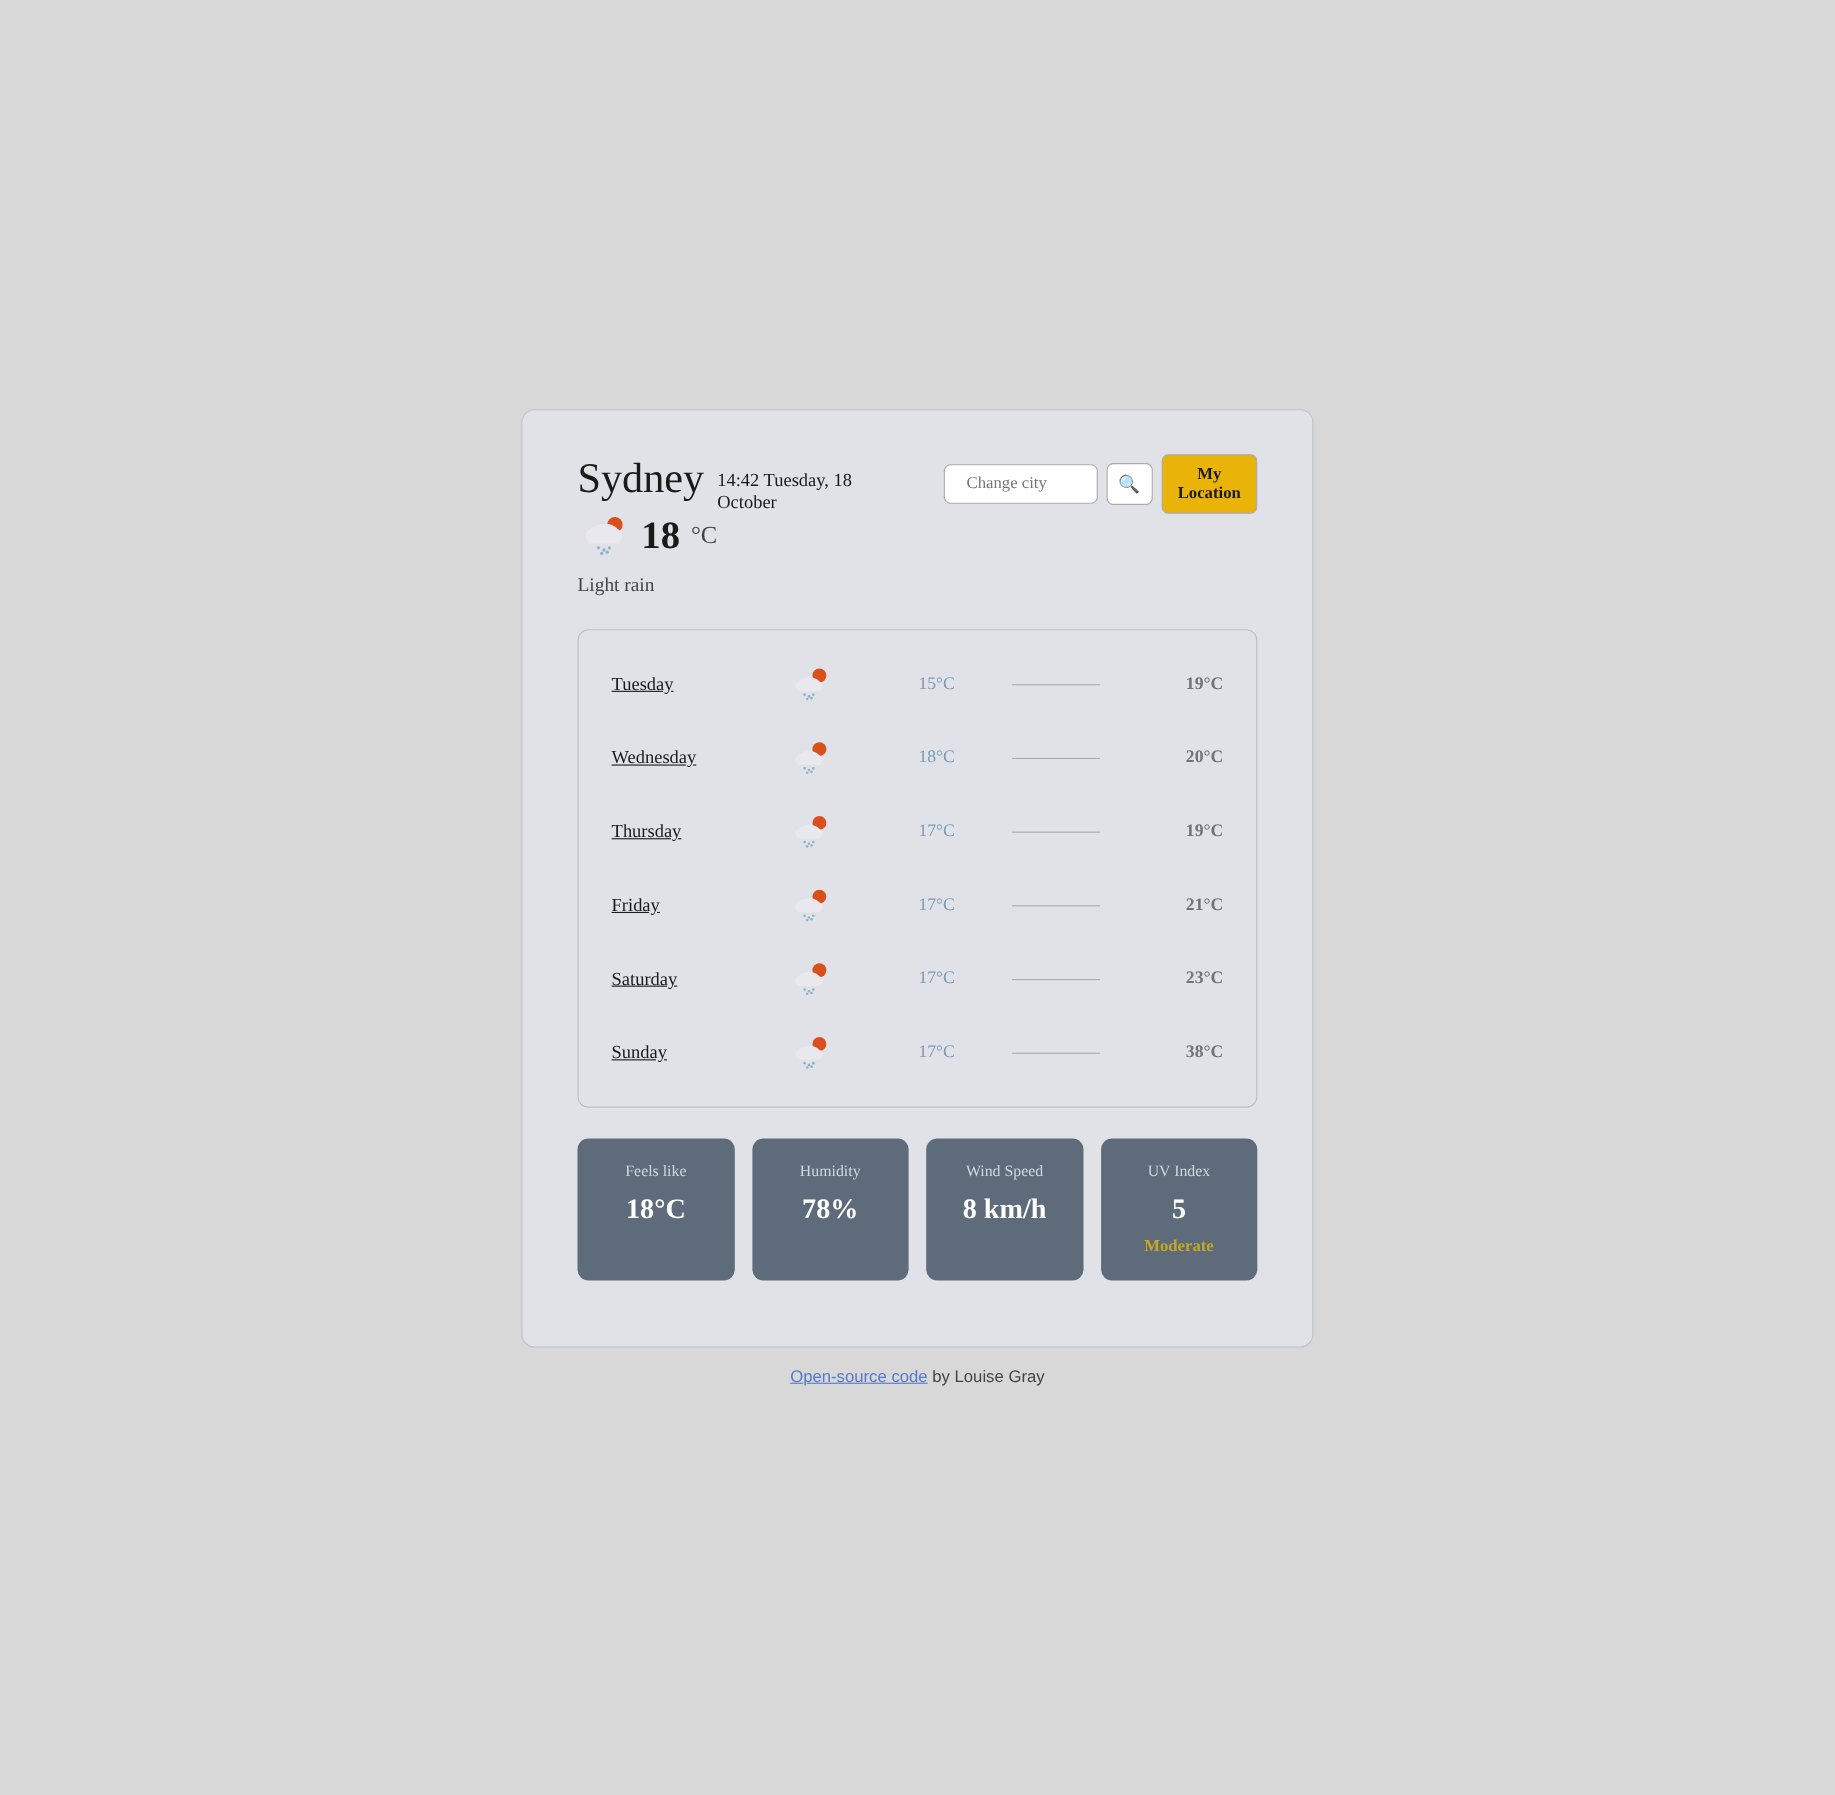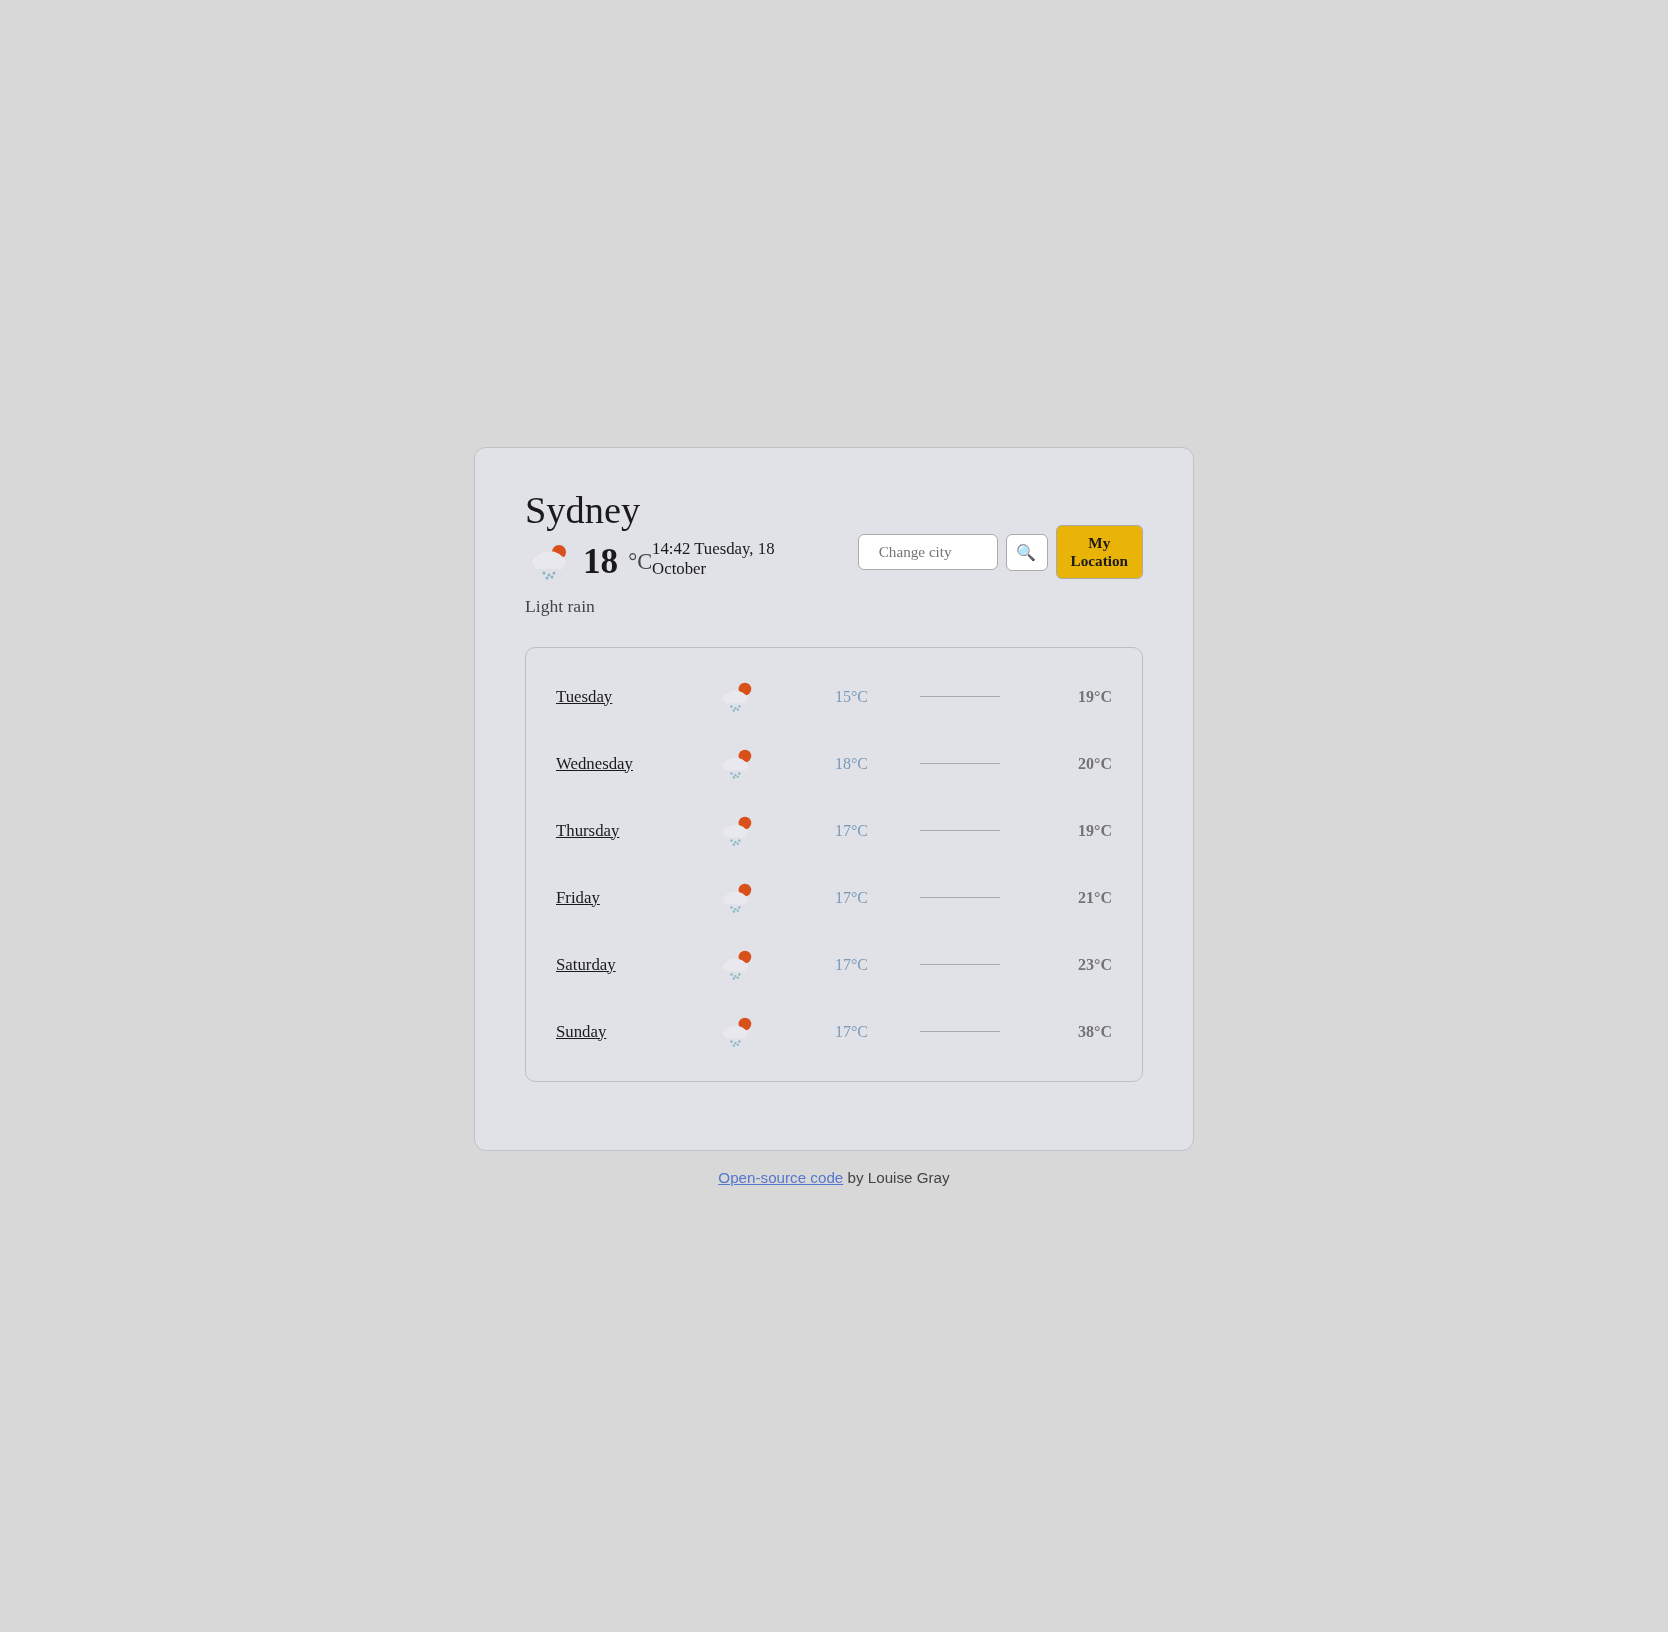--- a/index.html
+++ b/index.html
@@ -19,21 +19,21 @@
       border: 1px solid #c0c2c8;
       border-radius: 12px;
       width: 720px;
       padding: 40px 50px 40px 50px;
     }
 
     
     .header {
       display: flex;
       justify-content: space-between;
-      align-items: center;
+      align-items: flex-start;
       margin-bottom: 30px;
     }
 
     .city-section {
       display: flex;
       flex-direction: column;
     }
 
     .city-name {
       font-size: 2.4rem;
@@ -378,18 +378,37 @@
       <circle cx="20" cy="41" r="1.5" fill="#8ab4c8"></circle>
       <circle cx="25" cy="40" r="1.5" fill="#8ab4c8"></circle>
     </svg>
     <span class="temp-low">17°C</span>
     <div class="temp-line"></div>
     <span class="temp-high">38°C</span>
   </div>
       </div>
   </div>
 
+  <div class="stats-grid" id="stats-grid">
+      <div class="stat-card">
+    <div class="stat-label">Feels like</div>
+    <div class="stat-value">18°C</div>
+  </div>
+      <div class="stat-card">
+    <div class="stat-label">Humidity</div>
+    <div class="stat-value">78%</div>
+  </div>
+      <div class="stat-card">
+    <div class="stat-label">Wind Speed</div>
+    <div class="stat-value">8 km/h</div>
+  </div>
+      <div class="stat-card">
+    <div class="stat-label">UV Index</div>
+    <div class="stat-value">5</div>
+  <div class="stat-extra">Moderate</div>
+      </div>
+    </div>
 
 </div>
 
 <div class="footer">
   <a href="#">Open-source code</a><span> by Louise Gray</span>
 </div>
 
 </body></html>

